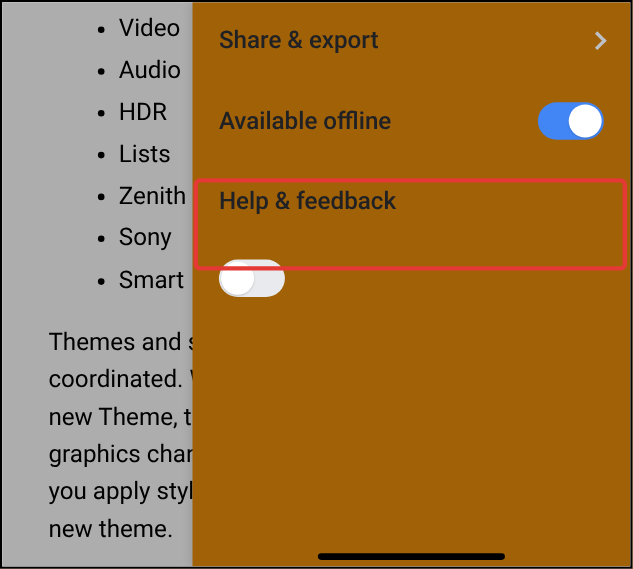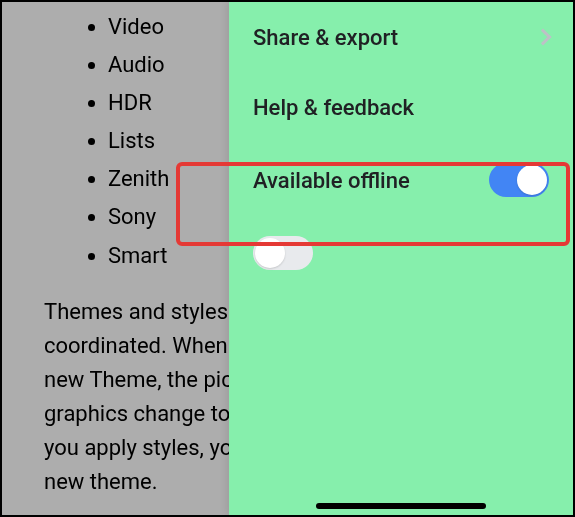--- a/index.html
+++ b/index.html
@@ -41,23 +41,23 @@
       padding: 2px 0;
     }
     .paragraph {
       padding-left: 42px;
       padding-right: 10px;
     }
     .sheet {
       position: absolute;
       top: 0;
       right: 0;
-      width: 344px;
+      width: 398px;
       height: 100%;
-      background: #86efac;
+      background: #a16207;
       box-shadow: -2px 0 8px rgba(0,0,0,0.1);
     }
     .menu-row {
       display: flex;
       align-items: center;
       justify-content: space-between;
       padding: 0 24px 0 24px;
       height: 70px;
       font-size: 22px;
       color: #202124;
@@ -126,28 +126,28 @@
   <p class="paragraph">Themes and styles also help keep your document coordinated. When you click Design and choose a new Theme, the pictures, charts, and SmartArt graphics change to match your new theme. When you apply styles, your headings change to match the new theme.</p>
 </div>
 
 <div class="overlay-dim"></div>
 
 <div class="sheet">
   <div class="menu-row">
     <span>Share &amp; export</span>
     <span class="chevron"></span>
   </div>
-  <div class="menu-row">
-    <span>Help &amp; feedback</span>
-  </div>
   <div class="menu-row" style="height:76px;">
     <span>Available offline</span>
     <div class="toggle toggle-on">
       <div class="toggle-knob"></div>
     </div>
+  </div>
+  <div class="menu-row">
+    <span>Help &amp; feedback</span>
   </div>
   <div class="menu-row">
     <div class="toggle toggle-off">
       <div class="toggle-knob"></div>
     </div>
   </div>
   <div class="home-indicator"></div>
 </div>
 
 <div class="highlight-box" style="left:174px; top:160px; width:394px; height:84px;"></div>

